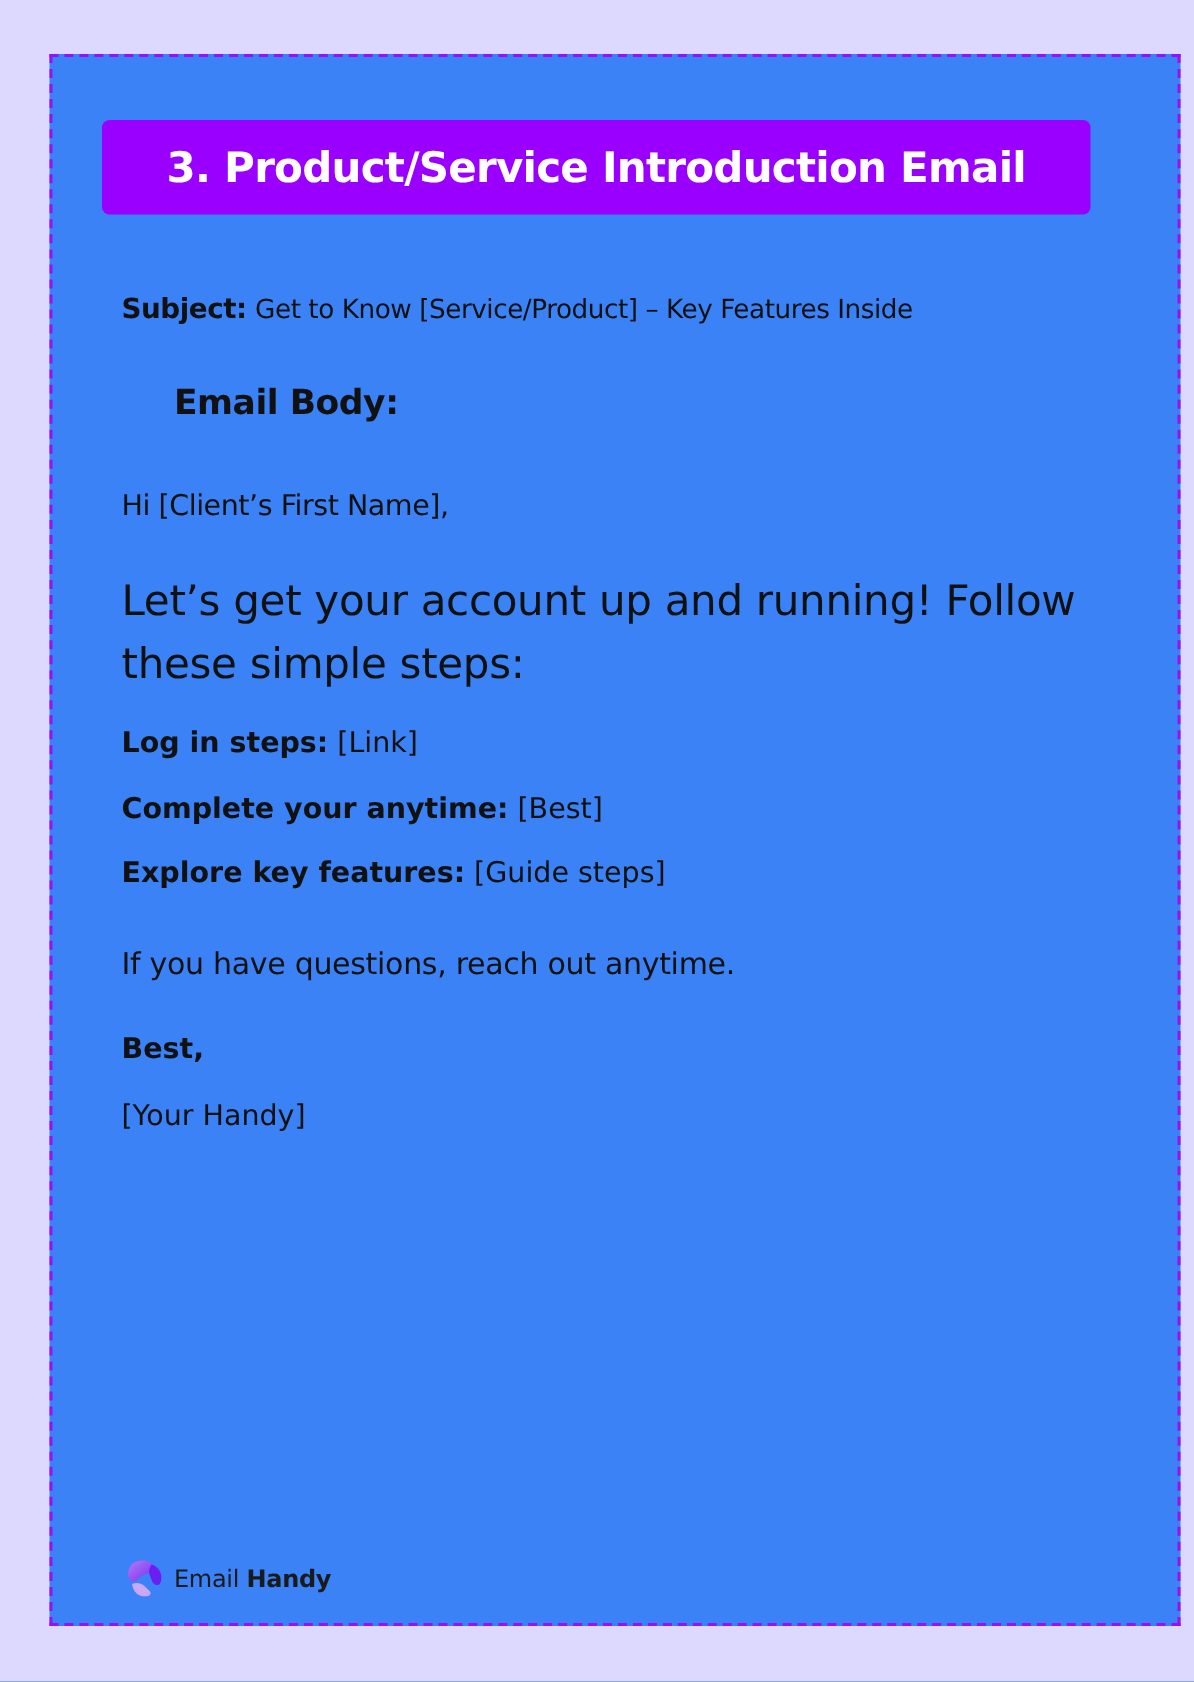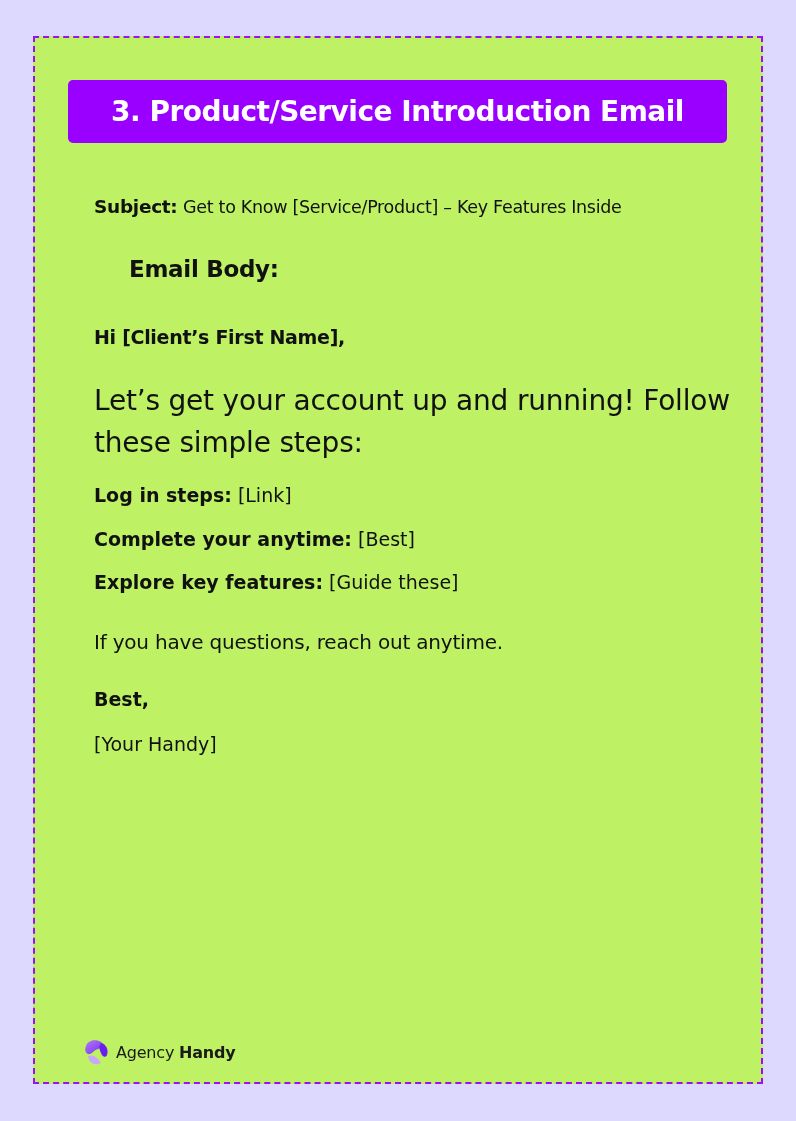--- a/index.html
+++ b/index.html
@@ -14,22 +14,23 @@
       overflow: hidden;
       font-family: "DejaVu Sans", sans-serif;
       color: #111111;
     }
     .page {
       position: absolute;
       left: 33px;
       top: 36px;
       width: 726px;
       height: 1044px;
-      background: #bef264;
+      background: #3b82f6;
       border: 2px dashed #9a10f5;
+      padding-left: 24px;
     }
     .title-bar {
       position: absolute;
       left: 33px;
       top: 42px;
       width: 659px;
       height: 63px;
       background: #9900ff;
       border-radius: 5px;
       display: flex;
@@ -45,30 +46,30 @@
       white-space: nowrap;
     }
     .content {
       position: absolute;
       left: 43px;
       top: 0;
       width: 650px;
     }
     .line {
       position: absolute;
-      left: 16px;
+      left: 3px;
       white-space: nowrap;
       font-size: 19px;
       color: #111111;
     }
     .bold { font-weight: bold; }
     .subject-line { top: 158px; font-size: 18.5px; letter-spacing: -0.3px; }
     .subject-line .value { font-size: 17.5px; }
     .heading { top: 218px; font-size: 23px; font-weight: bold; letter-spacing: -0.3px; margin-left: 35px; }
-    .greeting { top: 288px; font-size: 19px; font-weight: bold; letter-spacing: -0.3px; }
+    .greeting { top: 288px; font-size: 19px; font-weight: normal; letter-spacing: -0.3px; }
     .para { top: 342px; font-size: 28px; line-height: 42px; white-space: normal; width: 650px; letter-spacing: -0.2px; }
     .step1 { top: 446px; }
     .step2 { top: 490px; }
     .step3 { top: 533px; }
     .closing { top: 592px; font-size: 20px; letter-spacing: -0.2px; }
     .signoff { top: 650px; font-weight: bold; }
     .name { top: 695px; }
     .logo {
       position: absolute;
       left: 47px;
@@ -110,21 +111,21 @@
     <div class="line step1">
       <span class="bold">Log in steps:</span>
       <span>[Link]</span>
     </div>
     <div class="line step2">
       <span class="bold">Complete your anytime:</span>
       <span>[Best]</span>
     </div>
     <div class="line step3">
       <span class="bold">Explore key features:</span>
-      <span>[Guide these]</span>
+      <span>[Guide steps]</span>
     </div>
 
     <div class="line closing">If you have questions, reach out anytime.</div>
 
     <div class="line signoff">Best,</div>
 
     <div class="line name">[Your Handy]</div>
   </div>
 
   <div class="logo">
@@ -135,18 +136,18 @@
             <stop offset="0" stop-color="#b07cf7"></stop>
             <stop offset="1" stop-color="#7a2df0"></stop>
           </linearGradient>
         </defs>
         <path d="M4 8 C6 2, 14 1, 19 4 C22 6, 20 10, 16 11 C12 12, 11 15, 8 16 C4 17, 2 12, 4 8 Z" fill="url(#lg1)"></path>
         <path d="M19 5 C24 6, 27 12, 25 17 C24 20, 20 19, 19 15 C18 12, 16 10, 19 5 Z" fill="#6a1ff0"></path>
         <path d="M6 18 C9 17, 12 17, 15 20 C18 23, 20 24, 17 26 C12 27, 7 25, 6 18 Z" fill="#c9a8fb"></path>
       </svg>
     </span>
     <span class="logo-text">
-      <span>Agency</span>
+      <span>Email</span>
       <b>Handy</b>
     </span>
   </div>
 
 </div>
 
 </body></html>

